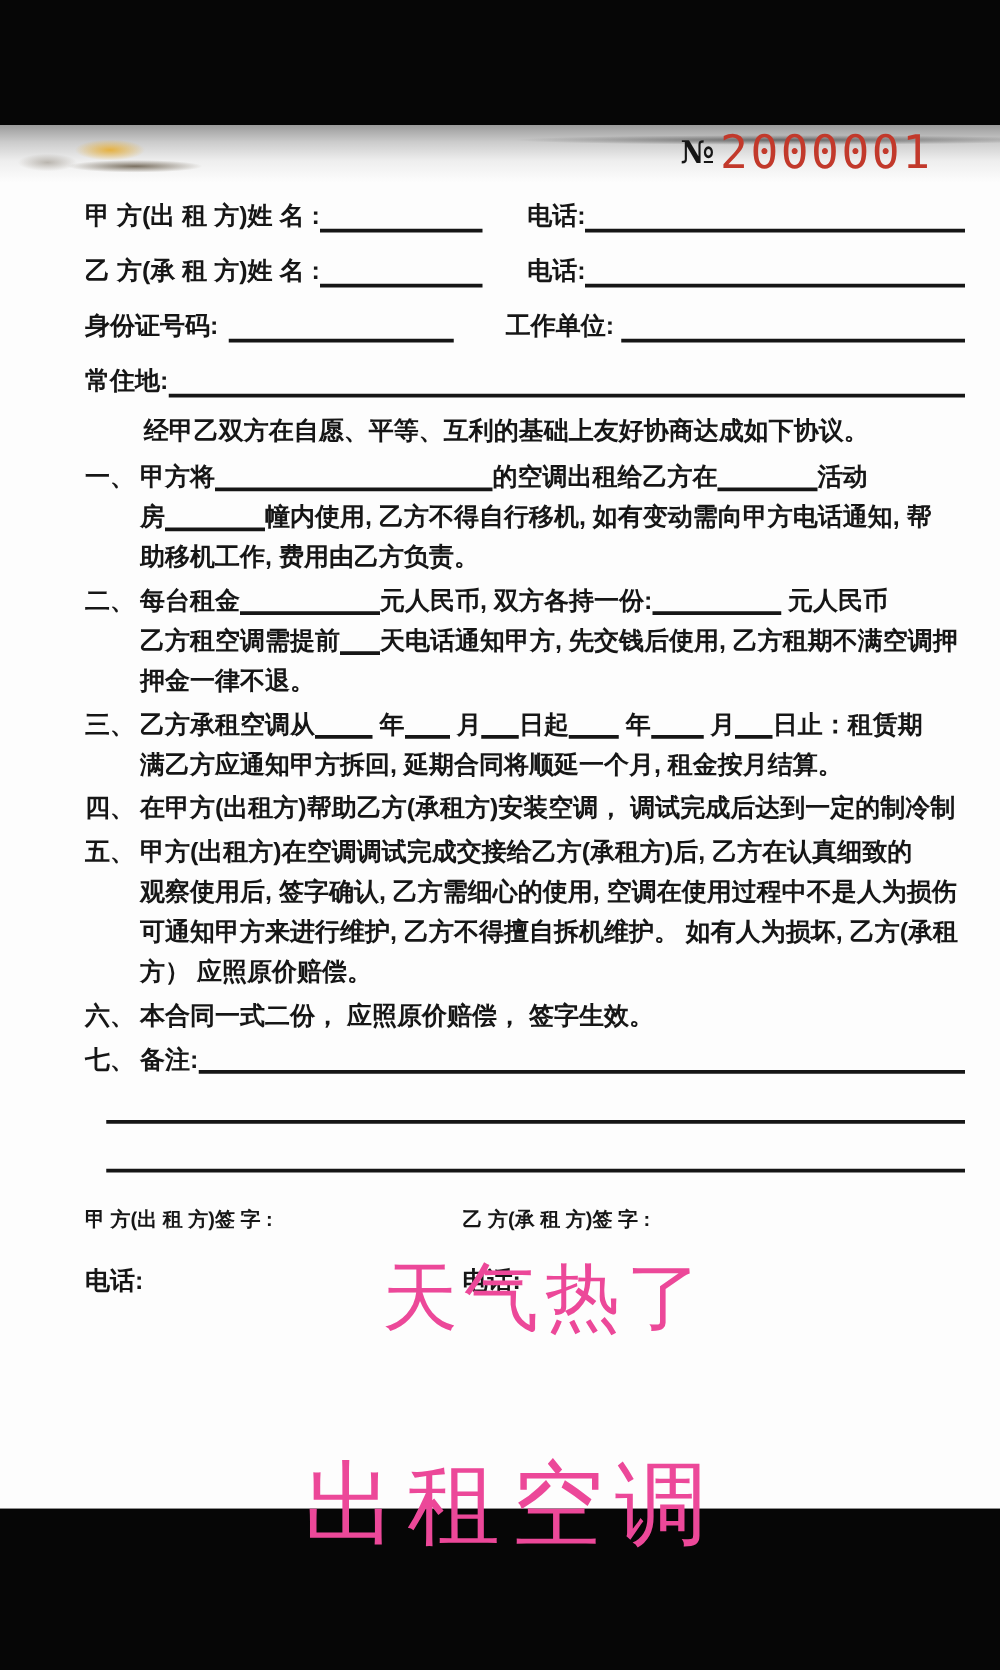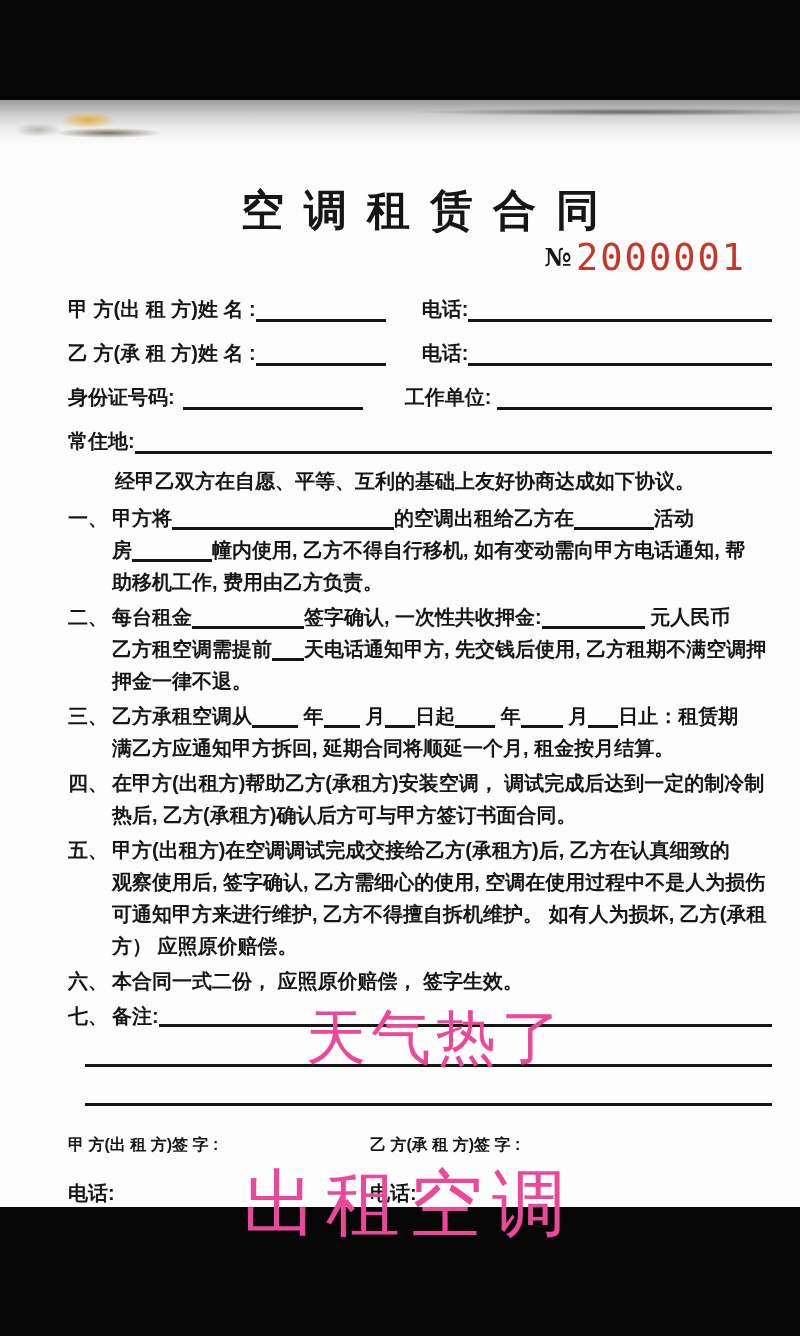--- a/index.html
+++ b/index.html
@@ -53,21 +53,20 @@
 </head>
 <body>
 
 <div id="page">
   <div id="top-band"></div>
 
   <div id="paper">
     <div id="transition"></div>
 
     <div id="content">
-      <div class="title">空调租赁合同</div>
 
       <div class="serial">
         <span class="pfx">№</span>
         <span class="num" style="color:#c2392b;">2000001</span>
       </div>
 
       <div class="frow first">
         <span class="flabel">甲 方(出 租 方)姓 名 :</span>
         <div class="fbl" style="width:130px"></div>
         <div class="fsp" style="width:36px"></div>
@@ -107,39 +106,38 @@
           <div class="ctext">
             <div class="cline"><span>甲方将</span><span class="bl" style="width:222px"></span><span>的空调出租给乙方在</span><span class="bl" style="width:80px"></span><span>活动</span></div>
             <div class="cline"><span>房</span><span class="bl" style="width:80px"></span><span>幢内使用, 乙方不得自行移机, 如有变动需向甲方电话通知, 帮</span></div>
             <div class="cline"><span>助移机工作, 费用由乙方负责。</span></div>
           </div>
         </div>
 
         <div class="clause">
           <span class="cnum">二、</span>
           <div class="ctext">
-            <div class="cline"><span>每台租金</span><span class="bl" style="width:112px"></span><span>签字确认, 一次性共收押金:</span><span class="bl" style="width:103px"></span>&nbsp;<span>元人民币</span></div>
+            <div class="cline"><span>每台租金</span><span class="bl" style="width:112px"></span><span>元人民币, 双方各持一份:</span><span class="bl" style="width:103px"></span>&nbsp;<span>元人民币</span></div>
             <div class="cline"><span>乙方租空调需提前</span><span class="bl" style="width:32px"></span><span>天电话通知甲方, 先交钱后使用, 乙方租期不满空调押</span></div>
             <div class="cline"><span>押金一律不退。</span></div>
           </div>
         </div>
 
         <div class="clause">
           <span class="cnum">三、</span>
           <div class="ctext">
             <div class="cline"><span>乙方承租空调从</span><span class="bl" style="width:46px"></span>&nbsp;<span>年</span><span class="bl" style="width:36px"></span>&nbsp;<span>月</span><span class="bl" style="width:30px"></span><span>日起</span><span class="bl" style="width:40px"></span>&nbsp;<span>年</span><span class="bl" style="width:42px"></span>&nbsp;<span>月</span><span class="bl" style="width:30px"></span><span>日止：租赁期</span></div>
             <div class="cline"><span>满乙方应通知甲方拆回, 延期合同将顺延一个月, 租金按月结算。</span></div>
           </div>
         </div>
 
         <div class="clause">
           <span class="cnum">四、</span>
           <div class="ctext">
             <div class="cline"><span>在甲方(出租方)帮助乙方(承租方)安装空调， 调试完成后达到一定的制冷制</span></div>
-            <div class="cline"><span>热后, 乙方(承租方)确认后方可与甲方签订书面合同。</span></div>
           </div>
         </div>
 
         <div class="clause">
           <span class="cnum">五、</span>
           <div class="ctext">
             <div class="cline"><span>甲方(出租方)在空调调试完成交接给乙方(承租方)后, 乙方在认真细致的</span></div>
             <div class="cline"><span>观察使用后, 签字确认, 乙方需细心的使用, 空调在使用过程中不是人为损伤</span></div>
             <div class="cline"><span>可通知甲方来进行维护, 乙方不得擅自拆机维护。 如有人为损坏, 乙方(承租</span></div>
             <div class="cline"><span>方） 应照原价赔偿。</span></div>

